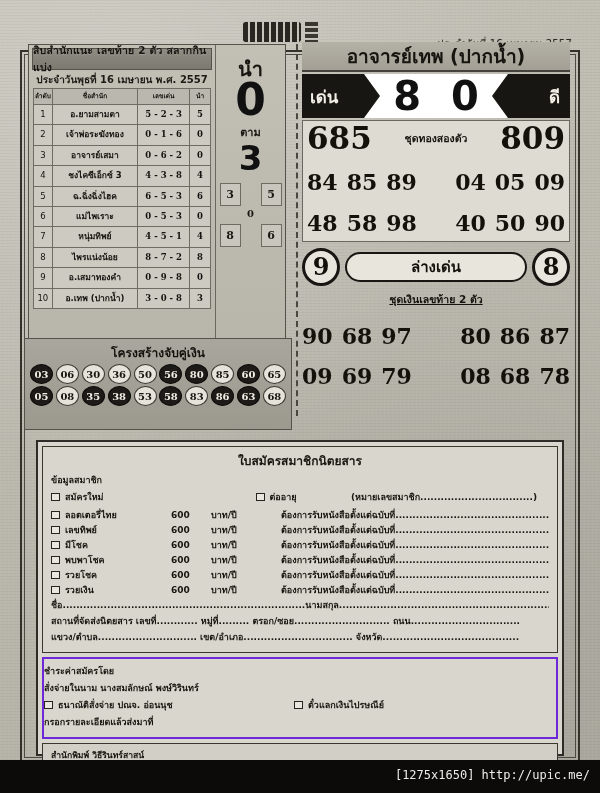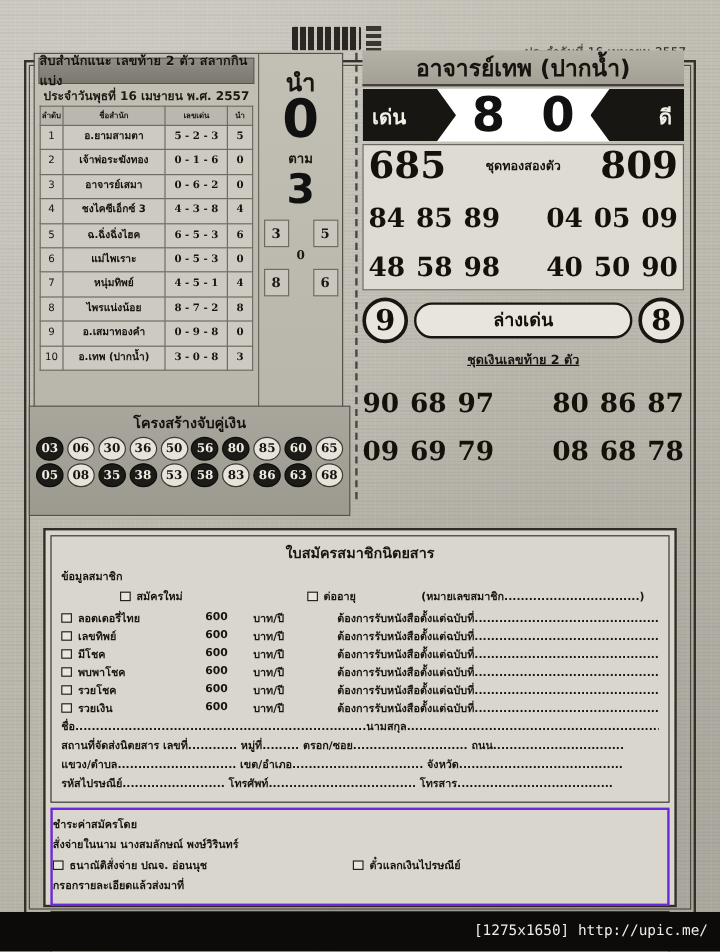--- a/index.html
+++ b/index.html
@@ -215,21 +215,21 @@
     background:#d9d6cd; border:2px solid #2f2c27;
   }
   .form-sec{ border:1px solid #3a3730; margin:4px; padding:4px 8px 6px 8px; }
   .form-title{ text-align:center; font-size:12px; font-weight:bold; color:#17150f; margin-bottom:3px; }
   .form-sub{ font-size:9px; font-weight:bold; color:#17150f; margin-bottom:3px; }
   .chk{
     display:inline-block; width:9px; height:8px; border:1.4px solid #26241f;
     background:#e9e6dd; vertical-align:-1px; margin-right:5px;
   }
   .row1{ display:flex; align-items:center; font-size:9px; color:#17150f; margin-bottom:4px; }
-  .row1 .a{ width:150px; font-weight:bold;text-align:center; }
+  .row1 .a{ width:150px; font-weight:bold; }
   .row1 .b{ width:150px; font-weight:bold;text-align:center; }
   .row1 .c{ flex:1; font-weight:bold; }
   .mrow{ display:flex; align-items:center; font-size:9px; color:#17150f; margin-bottom:1px; font-weight:bold; }
   .mrow .nm{ width:120px; }
   .mrow .pr{ width:40px; }
   .mrow .un{ width:70px; }
   .mrow .nt{ flex:1; white-space:nowrap; overflow:hidden; }
   .frow{ font-size:9px; color:#17150f; font-weight:bold; margin-bottom:2px; white-space:nowrap; overflow:hidden; }
   .pay-sec{ border:2px solid #6d28d9; margin:4px; padding:5px 0; }
   .pay-line{ font-size:9px; font-weight:bold; color:#17150f; margin-bottom:3px; }
@@ -541,21 +541,20 @@
           <div class="pr">600</div>
           <div class="un">บาท/ปี</div>
           <div class="nt">ต้องการรับหนังสือตั้งแต่ฉบับที่.............................................</div>
         </div>
       </div>
 
     <div id="form-fields">
         <div class="frow">ชื่อ.......................................................................นามสกุล......................................................................</div>
         <div class="frow">สถานที่จัดส่งนิตยสาร เลขที่............ หมู่ที่......... ตรอก/ซอย............................ ถนน................................</div>
         <div class="frow">แขวง/ตำบล............................. เขต/อำเภอ................................ จังหวัด........................................</div>
-        <div class="frow">รหัสไปรษณีย์......................... โทรศัพท์.................................... โทรสาร......................................</div>
       </div>
   </div>
 
   <div class="pay-sec">
     <div class="pay-line">ชำระค่าสมัครโดย</div>
     <div class="pay-line">สั่งจ่ายในนาม นางสมลักษณ์ พงษ์วิรินทร์</div>
     <div class="pay-chk">
       <div class="p1">
         <span class="chk"></span><span>ธนาณัติสั่งจ่าย ปณจ. อ่อนนุช</span>
       </div>

